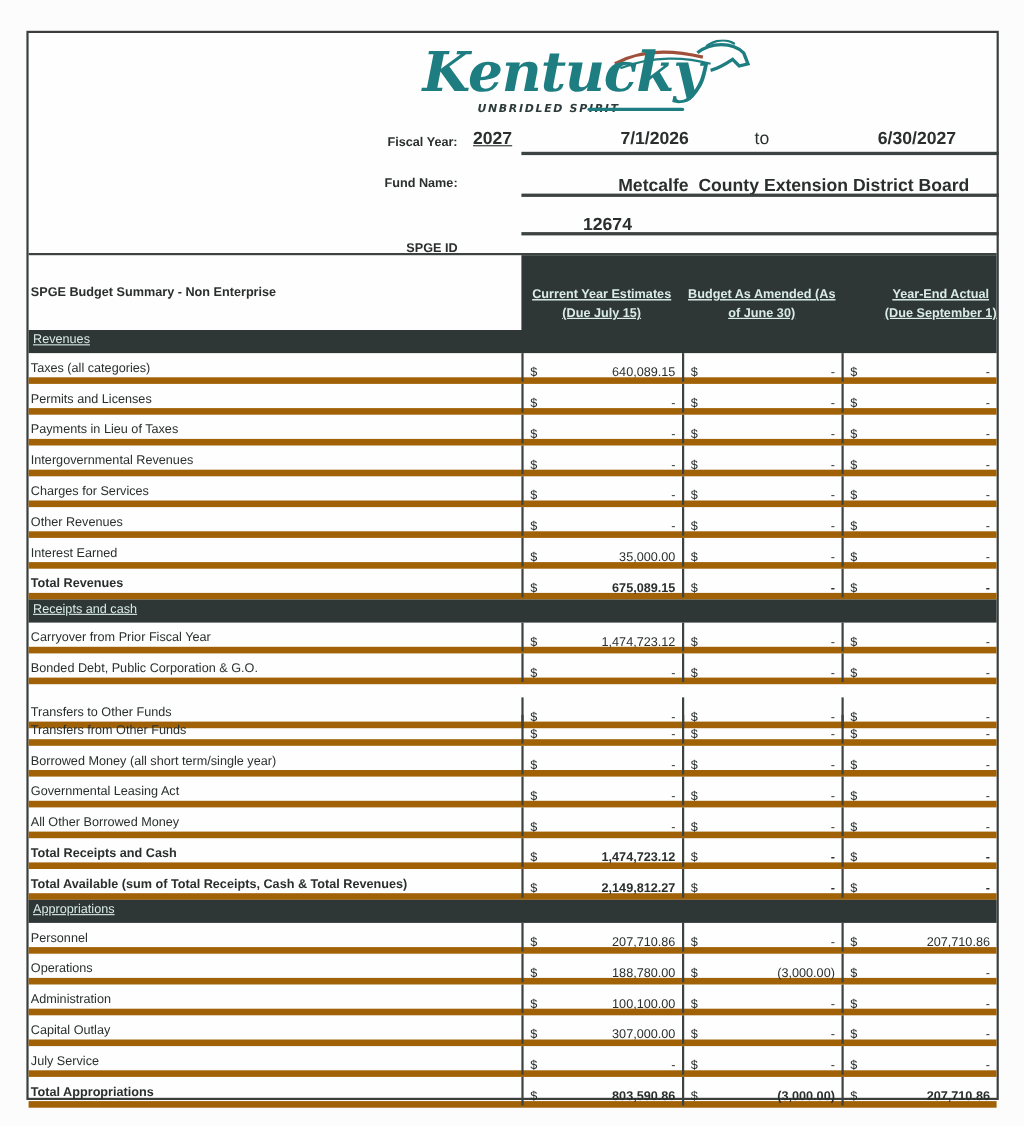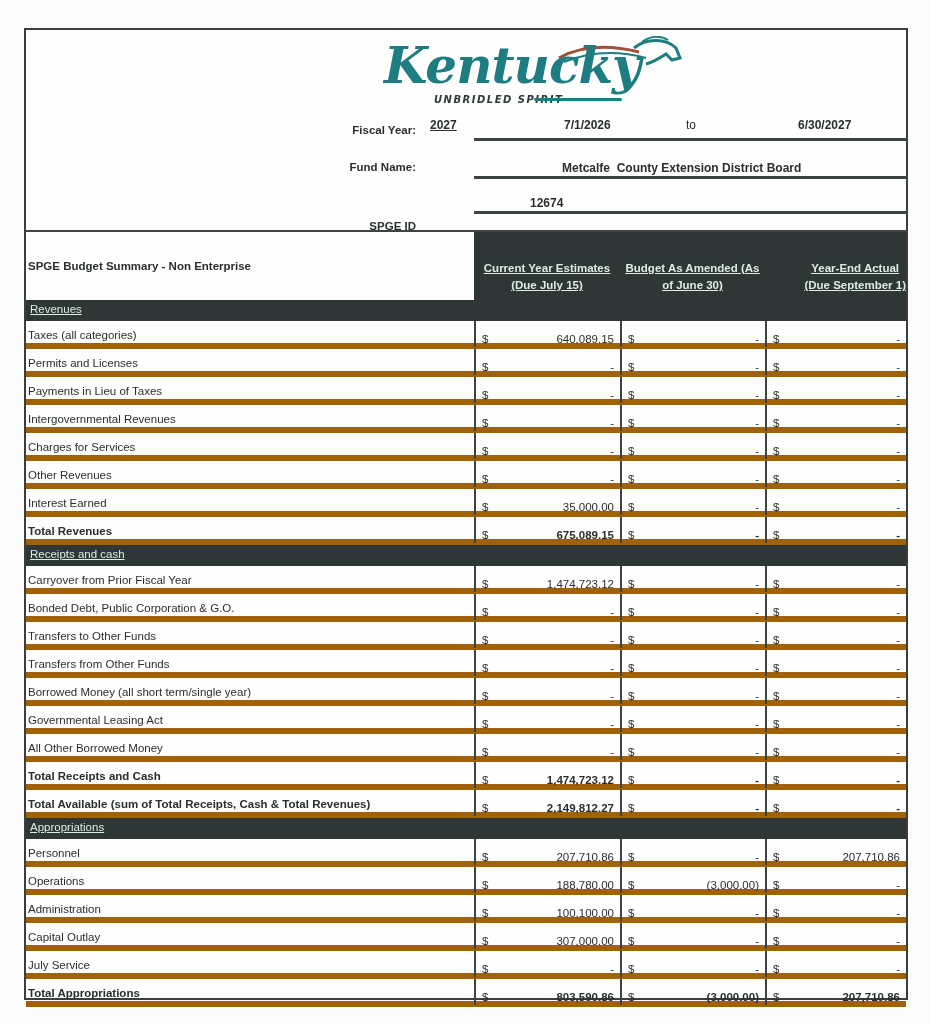--- a/index.html
+++ b/index.html
@@ -12,21 +12,21 @@
     .logo { position: absolute; left: 358px; top: 6px; width: 300px; height: 80px; }
     .logo-word { position: absolute; left: 0; top: 0; font-family: "DejaVu Serif", serif;
                  font-style: italic; font-weight: bold; font-size: 50px; color: #1d7d80;
                  letter-spacing: -1px; line-height: 60px; }
     .logo-tag { position: absolute; left: 50px; top: 58px; font-family: "DejaVu Sans", sans-serif;
                 font-style: italic; font-weight: bold; font-size: 10px; letter-spacing: 1.5px; color: #2c3b3a; }
     .logo-swoosh { position: absolute; left: 150px; top: 62px; width: 88px; height: 3px; background: #1d7d80; border-radius: 2px; }
     .logo-horse { position: absolute; left: 170px; top: 0; width: 130px; height: 40px; }
 
     .hdr-label { position: absolute; font-size: 11.5px; font-weight: bold; color: #2a2f2e; text-align: right; }
-    .hdr-val { position: absolute; font-size: 12px; font-weight: bold; color: #2a2f2e; }
+    .hdr-val { position: absolute; font-size: 16px; font-weight: bold; color: #2a2f2e; }
     .hdr-rule { position: absolute; height: 3px; background: #3d4342; }
     .u { text-decoration: underline; }
 
     
     .tbl { position: absolute; left: 0; top: 200px; width: 880px; }
     .title-row { position: absolute; left: 0; top: 0; width: 880px; height: 70px; }
     .title-row .title { position: absolute; left: 2px; top: 30px; font-size: 11.5px; font-weight: bold; }
     .title-rule { position: absolute; left: 0; top: 0; width: 880px; height: 2px; background: #3d4342; }
     .colhead { position: absolute; top: 2px; height: 68px; background: #2f3736; }
     .colhead-cell { position: absolute; top: 2px; height: 68px; color: #d9ece6; font-size: 11.5px; font-weight: bold;
@@ -241,21 +241,21 @@
           </div>
           <div class="cell" style="left: 594px; width: 145px;">
             <span class="cur">$</span>
             <span class="amt">-</span>
           </div>
           <div class="cell" style="left: 739px; width: 141px;">
             <span class="cur">$</span>
             <span class="amt">-</span>
           </div>
         </div>
-        <div class="row" style="top: 392px;">
+        <div class="row" style="top: 404px;">
           <span class="lbl">Transfers to Other Funds</span>
           <div class="cell" style="left: 448px; width: 146px;">
             <span class="cur">$</span>
             <span class="amt">-</span>
           </div>
           <div class="cell" style="left: 594px; width: 145px;">
             <span class="cur">$</span>
             <span class="amt">-</span>
           </div>
           <div class="cell" style="left: 739px; width: 141px;">

